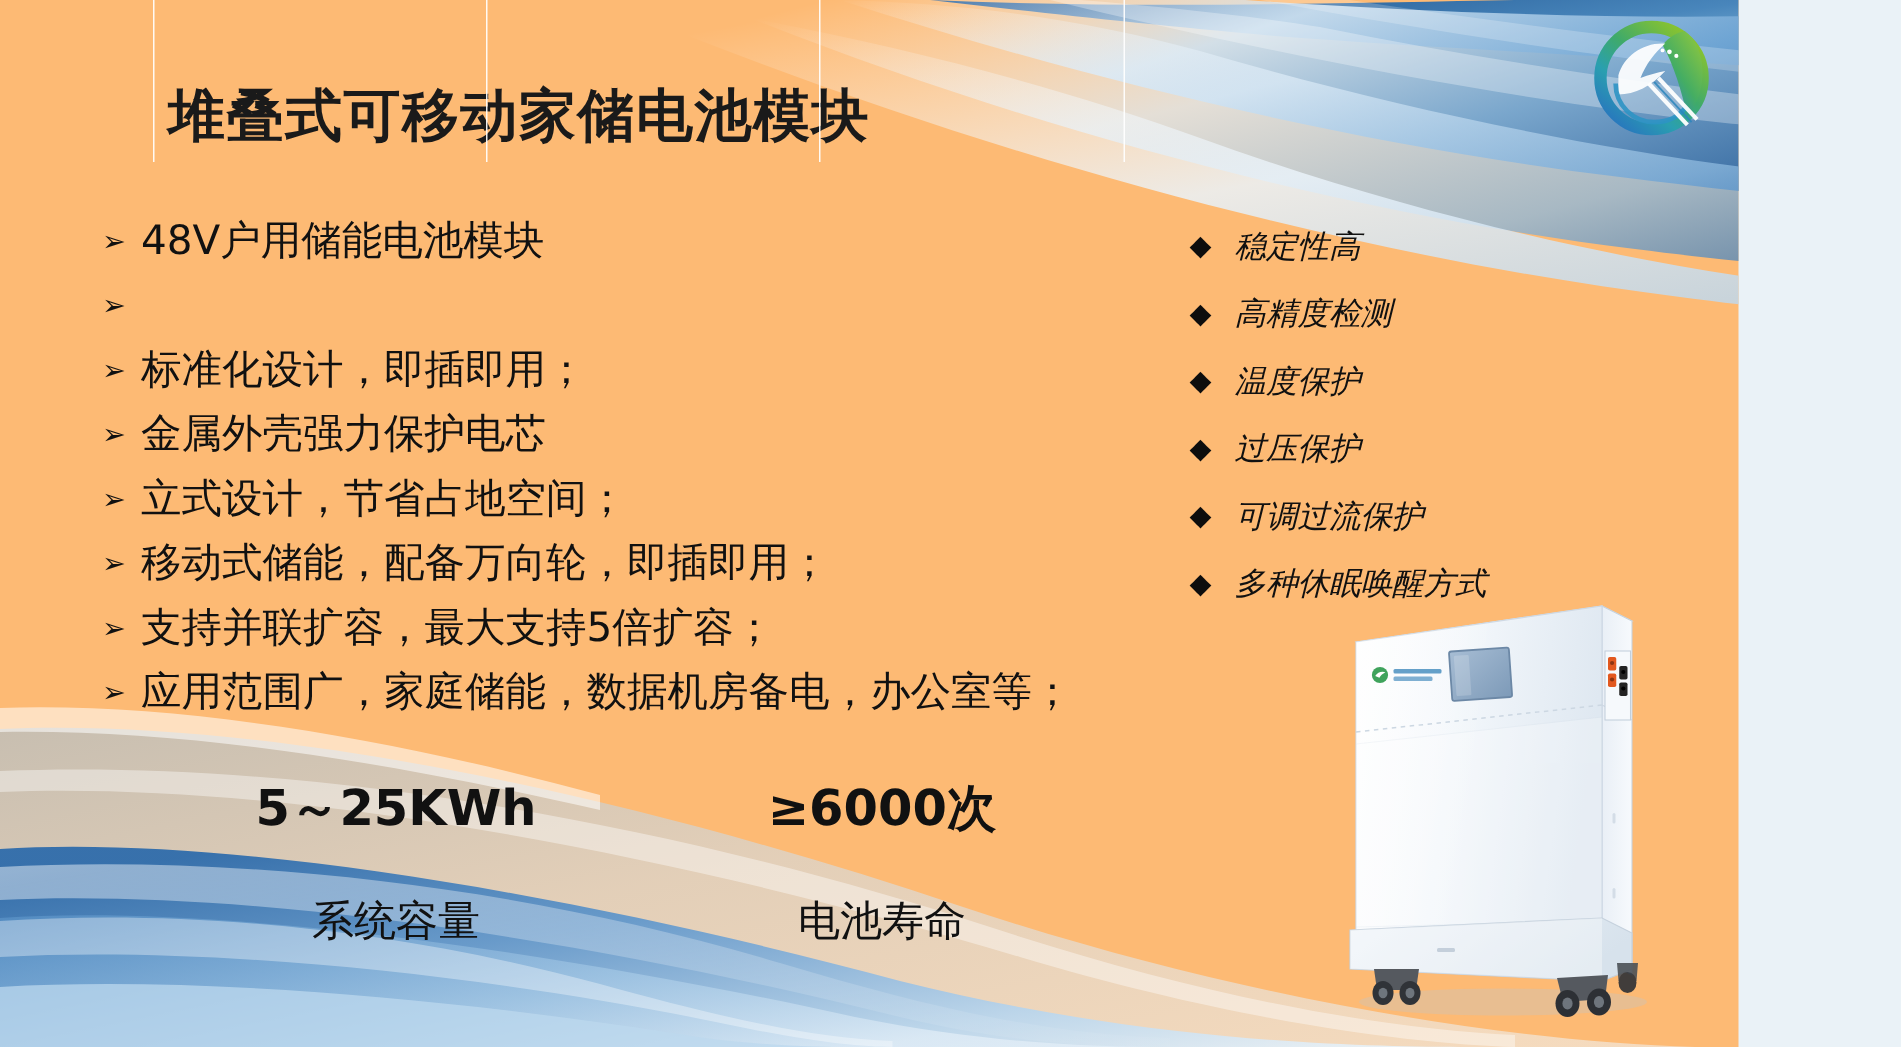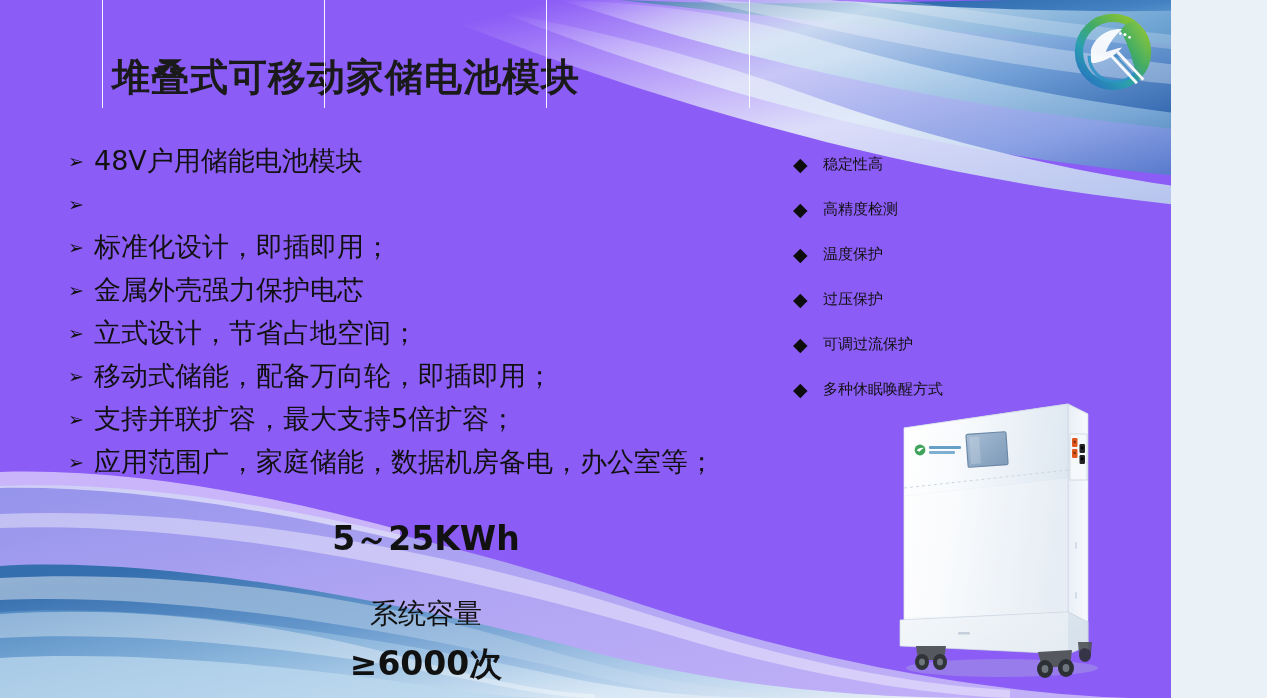--- a/index.html
+++ b/index.html
@@ -6,23 +6,22 @@
   html,body{margin:0;padding:0;}
   body{
     width:1267px;height:698px;overflow:hidden;
     background:#eaf2f7;
     font-family:"Liberation Sans","DejaVu Sans",sans-serif;
     position:relative;
   }
   #slide{
     position:absolute;inset:0;
     width:1159px;height:698px;
-    background:#8b5cf6;
+    background:#fdba74;
     overflow:hidden;
-    padding-left:12px;
   }
   
   .waves{position:absolute;inset:0;width:1267px;height:698px;pointer-events:none;}
   .waves.top{z-index:1;}
   .waves.bottom{z-index:1;}
 
   
   .logo{
     position:absolute;top:6px;right:12px;
     width:92px;height:92px;z-index:6;
@@ -67,31 +66,31 @@
     display:flex;align-items:flex-start;
     margin-bottom:17px;
     height:28px;
   }
   .diamond-icon{
     width:30px;flex:0 0 30px;
     font-size:19px;line-height:28px;color:#0d0d0d;
     font-family:"DejaVu Sans",sans-serif;
   }
   .dia-text{
-    font-size:15px;line-height:28px;color:#111;
+    font-size:21px;line-height:28px;color:#111;
     font-family:"DejaVu Sans","Liberation Sans",sans-serif;
     white-space:nowrap;
+    font-style:italic;
   }
 
   
   .stats{
     position:absolute;left:102px;top:508px;z-index:5;
     width:648px;height:108px;
     display:flex;
-    flex-direction:column;
   }
   .stat-cell{
     flex:1 1 0;
     display:flex;flex-direction:column;
     align-items:center;justify-content:flex-start;
     position:relative;
   }
   .stat-value{
     font-size:33px;font-weight:bold;color:#111;
     font-family:"DejaVu Sans","Liberation Sans",sans-serif;

